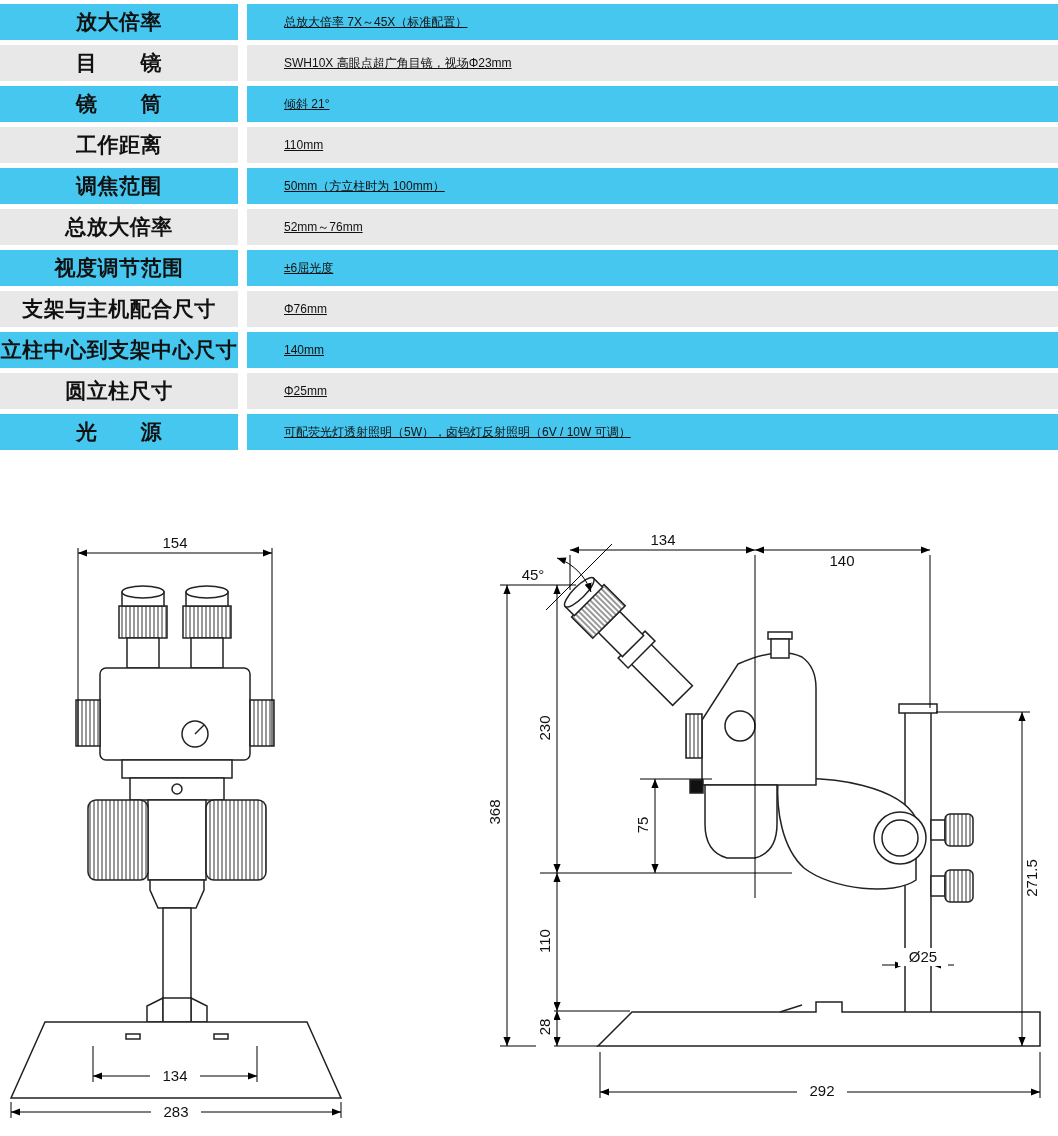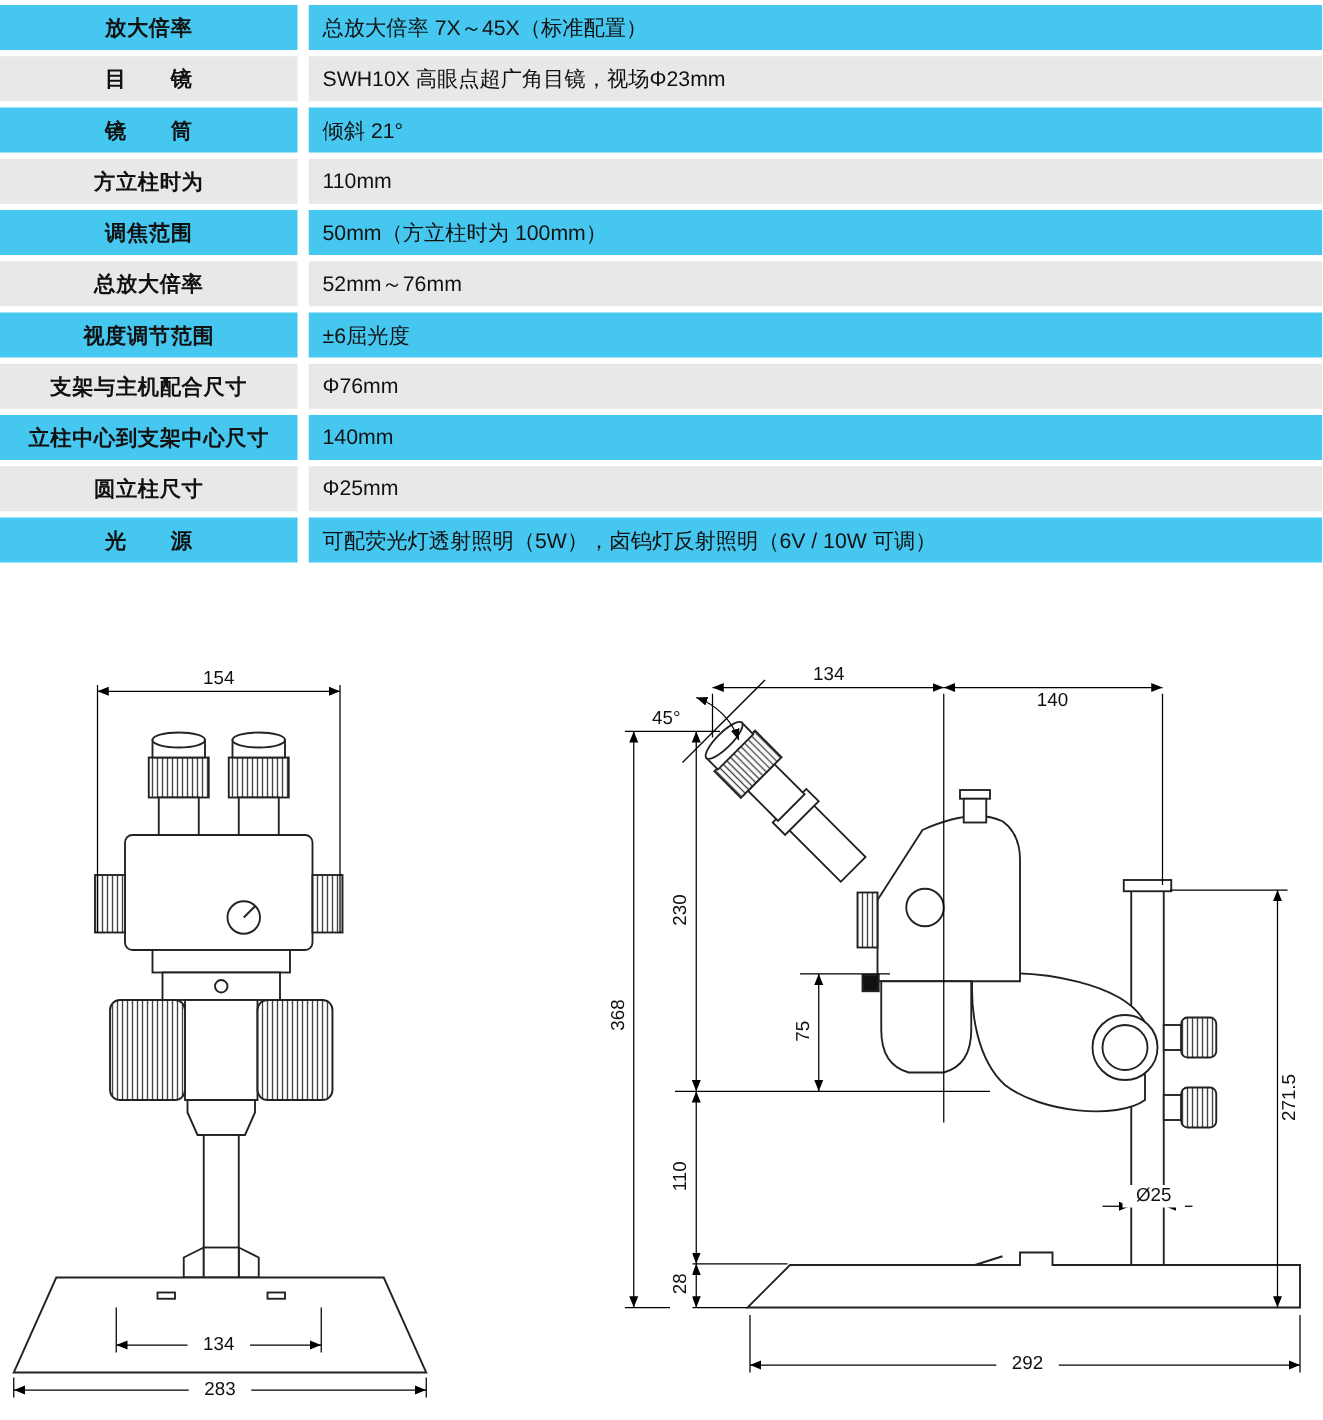--- a/index.html
+++ b/index.html
@@ -7,22 +7,22 @@
               font-family:"Liberation Sans","DejaVu Sans",sans-serif; }
   #stage { position:relative; width:1058px; height:1136px; overflow:hidden; background:#fff; }
 
   
   .spec-table { position:absolute; left:0; top:4px; width:1058px;
                 display:flex; flex-direction:column; gap:5px; }
   .spec-row { display:flex; gap:9px; height:36px; }
   .spec-row:nth-child(odd)  > div { background:var(--row-hl,#45C7F0); }
   .spec-row:nth-child(even) > div { background:var(--row-alt,#E8E8E8); }
   .spec-label { width:238px; display:flex; align-items:center; justify-content:center;
-                font-size:17px; font-weight:700; letter-spacing:.5px; }
-  .spec-value { flex:1; display:flex; align-items:center; padding-left:11px; font-size:17px; }
+                font-size:21px; font-weight:700; letter-spacing:.5px; }
+  .spec-value { flex:1; display:flex; align-items:center; padding-left:37px; font-size:12px;text-decoration:underline; }
 
   
   .abs { position:absolute; }
   svg .dim line, svg .dim path { stroke:#000; stroke-width:1; fill:none; }
   svg .draw rect, svg .draw path, svg .draw ellipse,
   svg .draw circle, svg .draw polygon, svg .draw line { stroke:#222; stroke-width:1.5; }
   marker path { fill:#000; stroke:none; }
 
   .dim-label { position:absolute; background:#fff; font-size:15px; line-height:18px;
                text-align:center; padding:0 2px; white-space:nowrap; }
@@ -41,21 +41,21 @@
     </div>
     <div class="spec-row">
       <div class="spec-label">目　　镜</div>
       <div class="spec-value">SWH10X 高眼点超广角目镜，视场Φ23mm</div>
     </div>
     <div class="spec-row">
       <div class="spec-label">镜　　筒</div>
       <div class="spec-value">倾斜 21°</div>
     </div>
     <div class="spec-row">
-      <div class="spec-label">方立柱时为</div>
+      <div class="spec-label">工作距离</div>
       <div class="spec-value">110mm</div>
     </div>
     <div class="spec-row">
       <div class="spec-label">调焦范围</div>
       <div class="spec-value">50mm（方立柱时为 100mm）</div>
     </div>
     <div class="spec-row">
       <div class="spec-label">总放大倍率</div>
       <div class="spec-value">52mm～76mm</div>
     </div>

